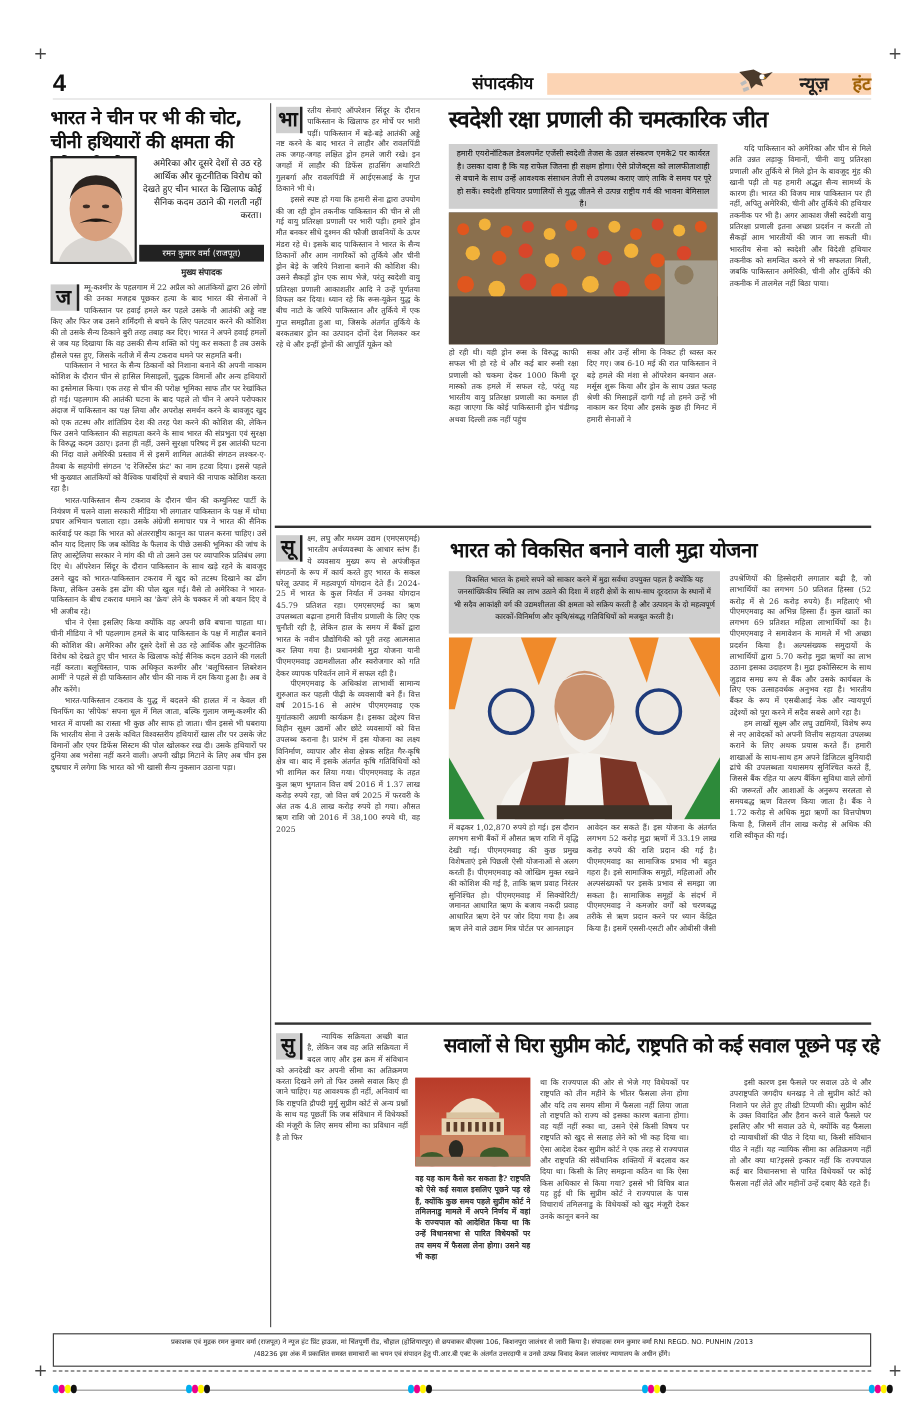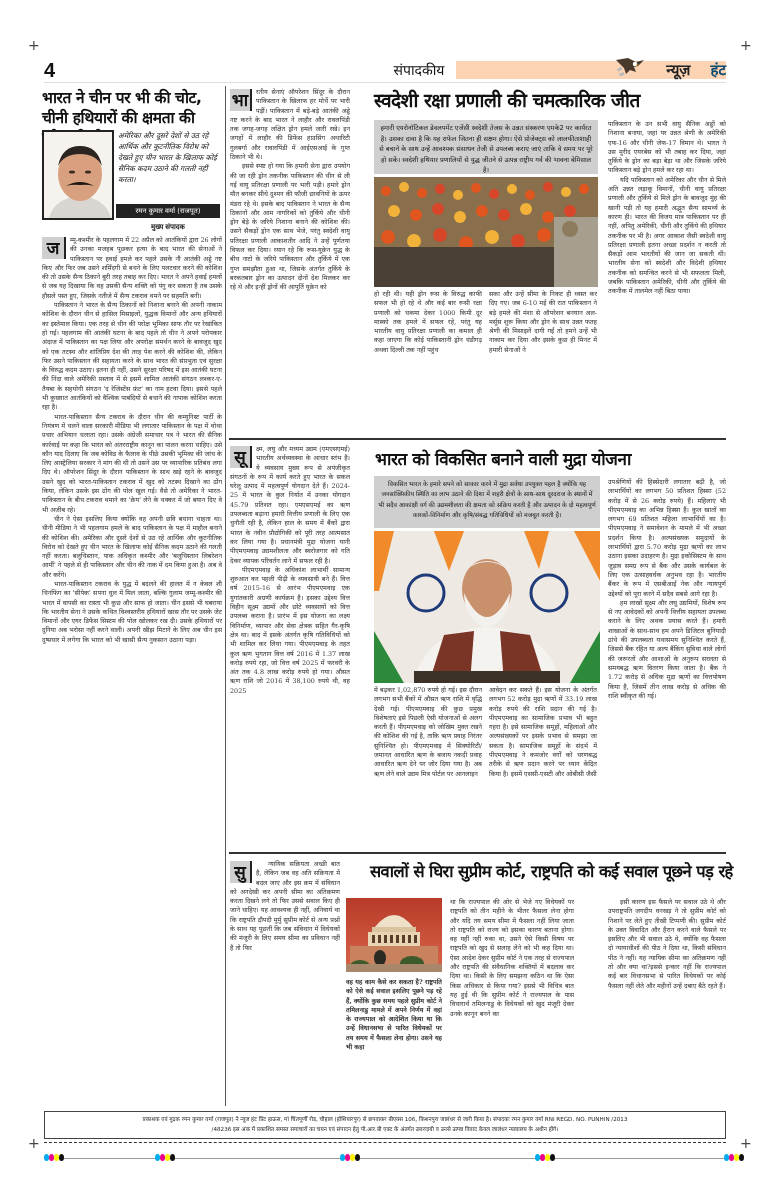--- a/index.html
+++ b/index.html
@@ -6,39 +6,39 @@
   html, body { width: 768px; height: 1187px; background: #ffffff; overflow: hidden; }
   body { position: relative; font-family: "DejaVu Serif", serif; color: #222; }
 
   .crop { position: absolute; color: #444; font-family: "DejaVu Sans", sans-serif; font-size: 14px; line-height: 1; }
 
   
   .masthead { position: absolute; left: 44px; top: 60px; width: 682px; height: 20px; }
   .mh-num { position: absolute; left: 0; top: 0; width: 14px; height: 20px; font-family: "Liberation Sans", sans-serif; font-weight: 900; font-size: 20px; line-height: 20px; color: #111; }
   .mh-bar1 { position: absolute; left: 16px; top: 1px; height: 18px; width: 270px; background: #fcd4b4; border-left: 2px solid #222; }
   .mh-date { position: absolute; left: 5px; top: 4px; font-family: "Liberation Sans", sans-serif; font-size: 8px; color: #222; }
-  .mh-section { position: absolute; left: 300px; top: 0; width: 150px; text-align: center; font-family: "DejaVu Sans", sans-serif; font-weight: normal; font-size: 14px; line-height: 20px; color: #111; }
+  .mh-section { position: absolute; left: 300px; top: 0; width: 150px; text-align: center; font-family: "DejaVu Sans", sans-serif; font-weight: bold; font-size: 14px; line-height: 20px; color: #111; }
   .mh-bar2 { position: absolute; left: 412px; top: 1px; height: 18px; width: 270px; background: #fcd4b4; }
   .mh-logo { position: absolute; right: 0; top: -8px; height: 28px; display: flex; align-items: flex-end; gap: 20px; }
   .logo-eagle { width: 32px; height: 26px; }
   .logo-t1 { font-family: "DejaVu Sans", sans-serif; font-weight: bold; font-size: 15px; color: #222; line-height: 20px; }
-  .logo-t2 { font-family: "DejaVu Sans", sans-serif; font-weight: bold; font-size: 15px; color: #0c4a6e; line-height: 20px; }
+  .logo-t2 { font-family: "DejaVu Sans", sans-serif; font-weight: bold; font-size: 15px; color: #a16207; line-height: 20px; }
   .mh-rule { position: absolute; left: 44px; top: 82px; width: 682px; height: 1px; background: #ddd; }
 
   
   .txt { font-family: "DejaVu Serif", serif; font-size: 6.4px; line-height: 9.3px; color: #333; text-align: justify; position: absolute; overflow: hidden; }
   .txt p { text-indent: 12px; }
   .txt p.noind { text-indent: 0; }
 
   .dropcap { float: left; width: 24px; height: 22px; background: #cfcfcf; font-family: "DejaVu Sans", sans-serif; font-weight: bold; font-size: 17px; line-height: 22px; text-align: center; color: #111; margin: 1px 4px 0 0; border-right: 2px solid #222; }
 
   
   .l-headline { position: absolute; left: 42px; top: 88px; width: 180px; font-family: "DejaVu Sans", sans-serif; font-weight: bold; font-size: 15.5px; line-height: 20px; color: #111; letter-spacing: -0.4px; }
   .l-photo { position: absolute; left: 42px; top: 130px; width: 72px; height: 90px; border: 2px solid #222; background: #f3f0ec; overflow: hidden; }
-  .l-quote { position: absolute; left: 118px; top: 130px; width: 100px; font-family: "DejaVu Sans", sans-serif; font-size: 7.4px; line-height: 11px; text-align: left; color: #111; font-style: italic; }
+  .l-quote { position: absolute; left: 118px; top: 130px; width: 100px; font-family: "DejaVu Sans", sans-serif; font-size: 7.4px; line-height: 11px; text-align: right; color: #111; }
   .l-byline { position: absolute; left: 116px; top: 204px; width: 104px; height: 14px; background: #222; color: #fff; font-family: "DejaVu Sans", sans-serif; font-size: 7px; line-height: 14px; text-align: center; }
   .l-role { position: absolute; left: 116px; top: 222px; width: 104px; text-align: center; font-family: Liberation Sans, sans-serif; font-weight: bold; font-size: 7px; color: #222; }
   .vrule { position: absolute; width: 1px; background: #555; }
 
   
   .s1-head { position: absolute; left: 374px; top: 87px; width: 350px; font-family: "DejaVu Sans", sans-serif; font-weight: bold; font-size: 19px; line-height: 26px; color: #111; letter-spacing: -0.5px; white-space: nowrap; }
   .s1-deck { position: absolute; left: 374px; top: 120px; width: 224px; height: 54px; background: #cfcfcf; font-family: "DejaVu Sans", sans-serif; font-size: 6.6px; line-height: 10.5px; color: #111; padding: 3px 4px; text-align: center; }
   .s1-photo { position: absolute; left: 374px; top: 177px; width: 224px; height: 110px; overflow: hidden; background: #6a5a4a; }
 
   
@@ -160,21 +160,20 @@
     <circle cx="196" cy="52" r="8" fill="#8d7b5e"></circle>
   </svg>
 </div>
 <div class="txt" style="left:374px; top:290px; width:108px; height:145px;">
   <p class="noind">हो रही थी। यही ड्रोन रूस के विरुद्ध काफी सफल भी हो रहे थे और कई बार रूसी रक्षा प्रणाली को चकमा देकर 1000 किमी दूर मास्को तक हमले में सफल रहे, परंतु यह भारतीय वायु प्रतिरक्षा प्रणाली का कमाल ही कहा जाएगा कि कोई पाकिस्तानी ड्रोन चंडीगढ़ अथवा दिल्ली तक नहीं पहुंच</p>
 </div>
 <div class="txt" style="left:489px; top:290px; width:108px; height:145px;">
   <p class="noind">सका और उन्हें सीमा के निकट ही ध्वस्त कर दिए गए। जब 6-10 मई की रात पाकिस्तान ने बड़े हमले की मंशा से ऑपरेशन बनयान अल-मर्सूस शुरू किया और ड्रोन के साथ उन्नत फतह श्रेणी की मिसाइलें दागी गईं तो हमने उन्हें भी नाकाम कर दिया और इसके कुछ ही मिनट में हमारी सेनाओं ने</p>
 </div>
 <div class="txt" style="left:608px; top:120px; width:118px; height:315px;">
-  <p class="noind">पाकिस्तान के उन सभी वायु सैनिक अड्डों को निशाना बनाया, जहां पर उन्नत श्रेणी के अमेरिकी एफ-16 और चीनी जेफ-17 विमान थे। भारत ने उस मुरीद एयरबेस को भी तबाह कर दिया, जहां तुर्किये के ड्रोन का बड़ा बेड़ा था और जिसके जरिये पाकिस्तान बड़े ड्रोन हमले कर रहा था।</p>
   <p>यदि पाकिस्तान को अमेरिका और चीन से मिले अति उन्नत लड़ाकू विमानों, चीनी वायु प्रतिरक्षा प्रणाली और तुर्किये से मिले ड्रोन के बावजूद मुंह की खानी पड़ी तो यह हमारी अद्भुत सैन्य सामर्थ्य के कारण ही। भारत की विजय मात्र पाकिस्तान पर ही नहीं, अपितु अमेरिकी, चीनी और तुर्किये की हथियार तकनीक पर भी है। अगर आकाश जैसी स्वदेशी वायु प्रतिरक्षा प्रणाली इतना अच्छा प्रदर्शन न करती तो सैकड़ों आम भारतीयों की जान जा सकती थी। भारतीय सेना को स्वदेशी और विदेशी हथियार तकनीक को समन्वित करने से भी सफलता मिली, जबकि पाकिस्तान अमेरिकी, चीनी और तुर्किये की तकनीक में तालमेल नहीं बिठा पाया।</p>
 </div>
 
 <div class="hrule" style="left:229px; top:438px; width:497px; height:2px;"></div>
 
 <div class="s2-head">भारत को विकसित बनाने वाली मुद्रा योजना</div>
 <div class="txt" style="left:230px; top:445px; width:120px; height:400px;">
   <span class="dropcap" style="width:22px;">सू</span>
   <p class="noind">क्ष्म, लघु और मध्यम उद्यम (एमएसएमई) भारतीय अर्थव्यवस्था के आधार स्तंभ हैं। ये व्यवसाय मुख्य रूप से अपंजीकृत संगठनों के रूप में कार्य करते हुए भारत के सकल घरेलू उत्पाद में महत्वपूर्ण योगदान देते हैं। 2024-25 में भारत के कुल निर्यात में उनका योगदान 45.79 प्रतिशत रहा। एमएसएमई का ऋण उपलब्धता बढ़ाना हमारी वित्तीय प्रणाली के लिए एक चुनौती रही है, लेकिन हाल के समय में बैंकों द्वारा भारत के नवीन प्रौद्योगिकी को पूरी तरह आत्मसात कर लिया गया है। प्रधानमंत्री मुद्रा योजना यानी पीएमएमवाइ उद्यमशीलता और स्वरोजगार को गति देकर व्यापक परिवर्तन लाने में सफल रही है।</p>
   <p>पीएमएमवाइ के अधिकांश लाभार्थी सामान्य शुरुआत कर पहली पीढ़ी के व्यवसायी बने हैं। वित्त वर्ष 2015-16 से आरंभ पीएमएमवाइ एक युगांतकारी अग्रणी कार्यक्रम है। इसका उद्देश्य वित्त विहीन सूक्ष्म उद्यमों और छोटे व्यवसायों को वित्त उपलब्ध कराना है। प्रारंभ में इस योजना का लक्ष्य विनिर्माण, व्यापार और सेवा क्षेत्रक सहित गैर-कृषि क्षेत्र था। बाद में इसके अंतर्गत कृषि गतिविधियों को भी शामिल कर लिया गया। पीएमएमवाइ के तहत कुल ऋण भुगतान वित्त वर्ष 2016 में 1.37 लाख करोड़ रुपये रहा, जो वित्त वर्ष 2025 में फरवरी के अंत तक 4.8 लाख करोड़ रुपये हो गया। औसत ऋण राशि जो 2016 में 38,100 रुपये थी, वह 2025</p>

